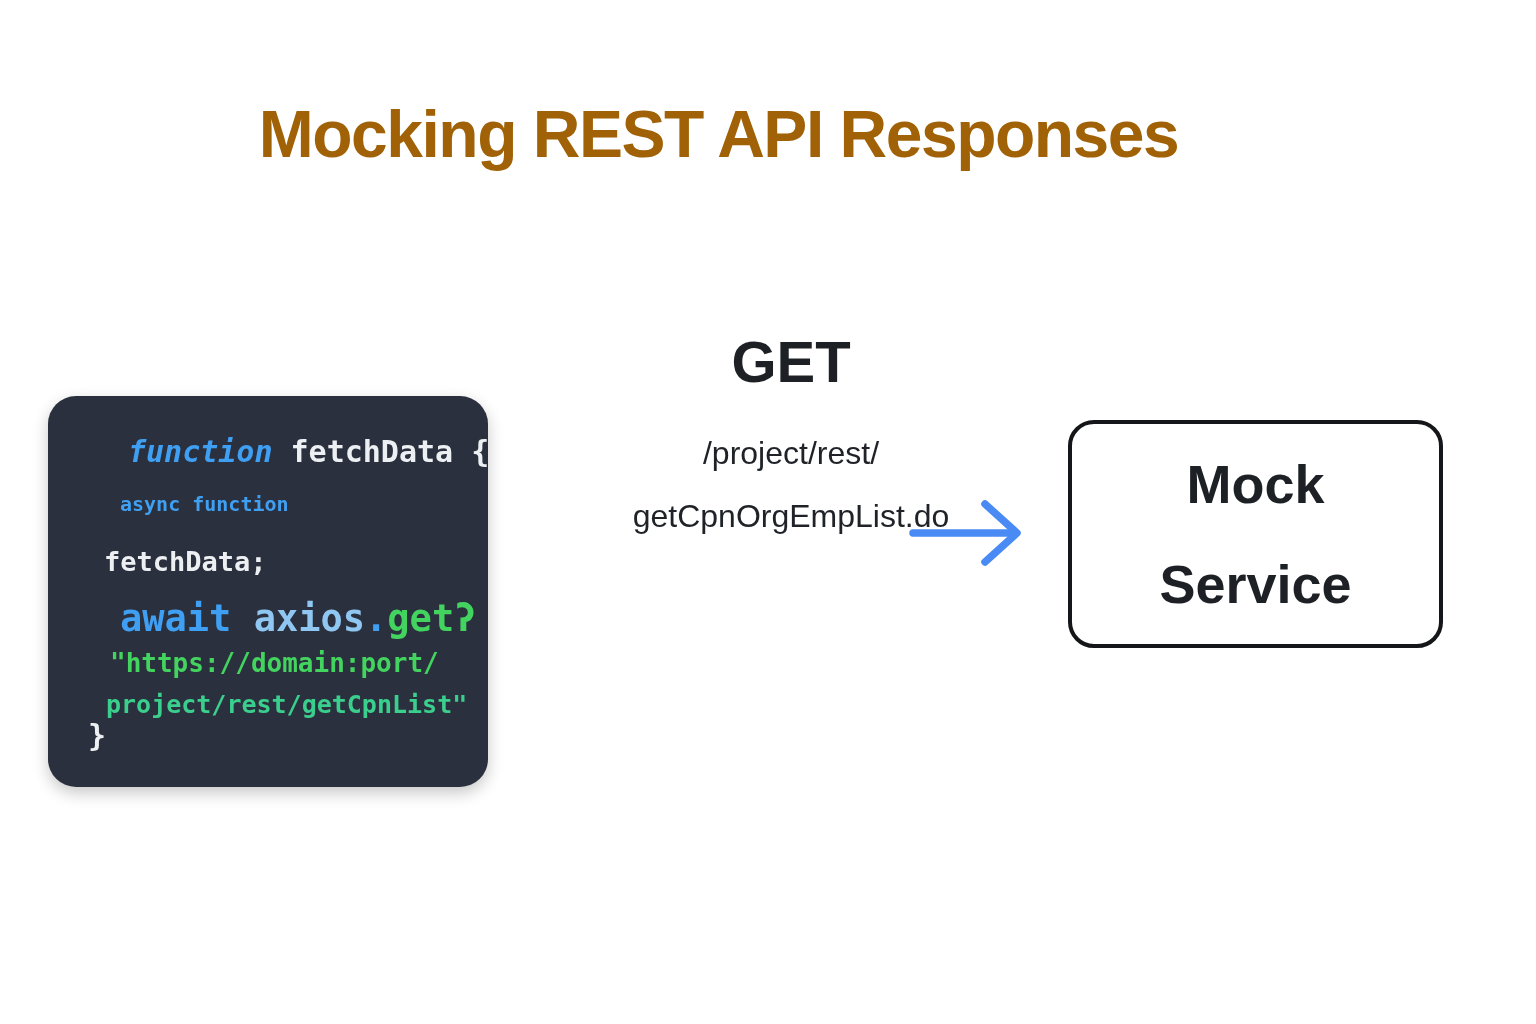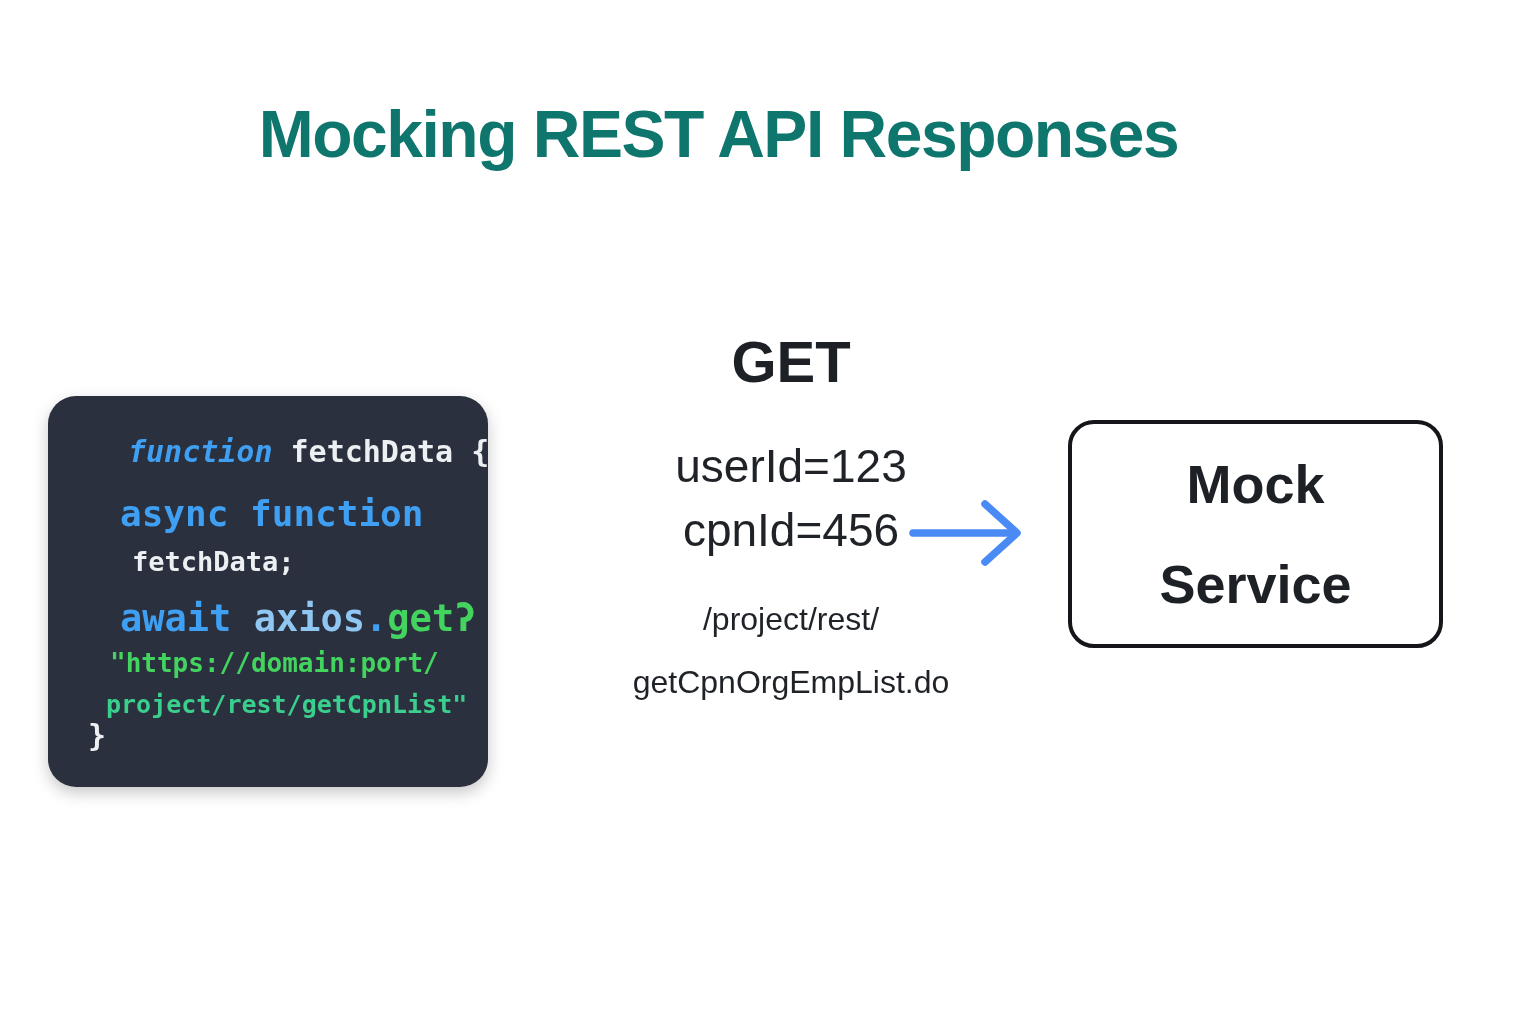--- a/index.html
+++ b/index.html
@@ -20,21 +20,21 @@
   .page-title {
     position: absolute;
     left: 0;
     top: 96px;
     width: 1437px;
     margin: 0;
     text-align: center;
     font-size: 66px;
     font-weight: 700;
     letter-spacing: -1.5px;
-    color: #0f766e;
+    color: #a16207;
   }
 
   
   .code-panel {
     position: absolute;
     left: 48px;
     top: 396px;
     width: 440px;
     height: 391px;
     background: #2a303d;
@@ -42,22 +42,22 @@
     box-shadow: 0 6px 16px rgba(0,0,0,0.22);
   }
   .code-line {
     position: absolute;
     white-space: pre;
     font-family: "DejaVu Sans Mono", monospace;
     font-weight: 700;
     line-height: 1.2;
   }
   .l1 { top: 38px;  left: 40px; font-size: 30px; margin-left: 40px; }
-  .l2 { top: 96px;  left: 72px; font-size: 36px; text-align: center; }
-  .l3 { top: 150px; left: 84px; font-size: 27px; }
+  .l2 { top: 96px;  left: 72px; font-size: 20px; text-align: center; }
+  .l3 { top: 150px; left: 56px; font-size: 27px; }
   .l4 { top: 201px; left: 72px; font-size: 37px; }
   .l5 { top: 252px; left: 62px; font-size: 26px; }
   .l6 { top: 294px; left: 58px; font-size: 25px; }
   .l7 { top: 322px; left: 40px; font-size: 30px; }
 
   .pl  { color: #edf0f2; }
   .kw  { color: #3f9ff2; }
   .kwi { color: #3f9ff2; font-style: italic; }
   .lb  { color: #8fc7f2; }
   .gr  { color: #43d35f; }
@@ -130,24 +130,20 @@
     <div class="code-line l2"><span class="kw">async function</span></div>
     <div class="code-line l3"><span class="pl">fetchData;</span></div>
     <div class="code-line l4"><span class="kw">await</span><span class="pl"> </span><span class="lb">axios</span><span class="kw">.</span><span class="gr">getʔ</span></div>
     <div class="code-line l5"><span class="gr">"https://domain:port/</span></div>
     <div class="code-line l6"><span class="tl">project/rest/getCpnList"</span></div>
     <div class="code-line l7"><span class="pl">}</span></div>
   </div>
 
   <div class="request-col">
     <div class="get-label">GET</div>
-    <div class="params">
-      <div class="param">userId=123</div>
-      <div class="param">cpnId=456</div>
-    </div>
     <div class="paths">
       <div class="path-line">/project/rest/</div>
       <div class="path-line">getCpnOrgEmpList.do</div>
     </div>
   </div>
 
   <svg class="arrow-svg" viewBox="0 0 140 80" xmlns="http://www.w3.org/2000/svg">
     <path d="M 10 40 H 110" stroke="#4a8af4" stroke-width="7.5" stroke-linecap="round" fill="none"></path>
     <path d="M 82 11 L 114 40 L 82 69" stroke="#4a8af4" stroke-width="7.5" stroke-linecap="round" stroke-linejoin="round" fill="none"></path>
   </svg>

